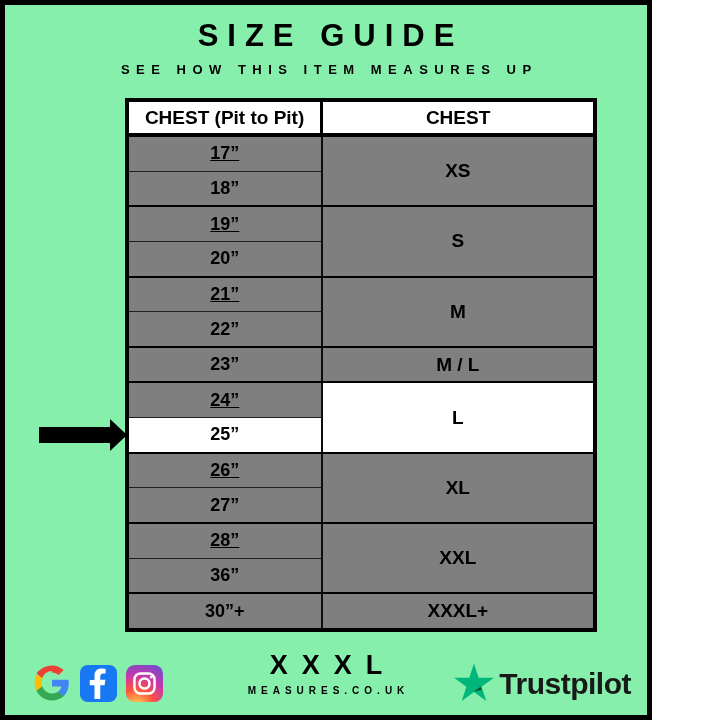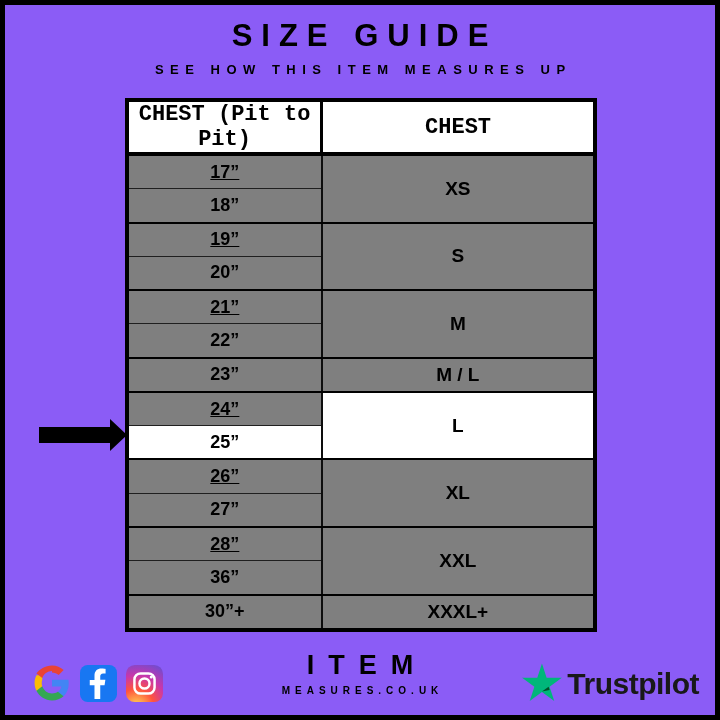--- a/index.html
+++ b/index.html
@@ -1,18 +1,18 @@
 <!DOCTYPE html>
 <html><head>
 <meta charset="utf-8">
 <style>
   html, body { margin:0; padding:0; background:#fff; }
   .frame {
-    position:relative; width:720px; height:720px; box-sizing:border-box;
-    border:5px solid #000; background:#8b5cf6; overflow:hidden;
+    position:relative; width:652px; height:720px; box-sizing:border-box;
+    border:5px solid #000; background:#86efac; overflow:hidden;
     font-family:"Liberation Sans", sans-serif; color:#000;
   }
   
   .title {
     position:absolute; top:13px; left:0; right:0; text-align:center;
     font-size:31px; font-weight:bold; letter-spacing:9px; text-indent:9px;
   }
   .subtitle {
     position:absolute; top:57px; left:0; right:0; text-align:center;
     font-size:13px; font-weight:bold; letter-spacing:6.5px; text-indent:6.5px;
@@ -20,22 +20,22 @@
   
   table.size-table {
     position:absolute; left:120px; top:93px; width:472px; height:534px;
     border-collapse:collapse; table-layout:fixed;
   }
   table.size-table th, table.size-table td {
     text-align:center; vertical-align:middle; font-weight:bold; padding:0;
   }
   table.size-table { border:4px solid #000; }
   th {
-    background:#ffffff; font-size:22px; height:31px;
-    border:3px solid #000; border-bottom:4px solid #000;font-family:Liberation Mono, monospace;
+    background:#ffffff; font-size:19px; height:31px;
+    border:3px solid #000; border-bottom:4px solid #000;
   }
   td {
     background:#7f7f7f; font-size:18px; height:31px;
     border-left:2px solid #0d0d0d; border-right:2px solid #0d0d0d;
     border-top:2.5px solid #000; border-bottom:2.5px solid #000;
   }
   td.pair-top { border-bottom:1px solid #1f1f1f;text-decoration:underline; }
   tr.sub td   { border-top:1px solid #1f1f1f;text-align:center; }
   td.hl { background:#ffffff; }
   td.size-cell { font-size:19px; }
@@ -168,21 +168,21 @@
         </defs>
         <rect width="36" height="36" rx="8.5" fill="url(#igGrad)"></rect>
         <rect x="8.2" y="8.2" width="19.6" height="19.6" rx="6" fill="none" stroke="#ffffff" stroke-width="2.4"></rect>
         <circle cx="18" cy="18" r="4.9" fill="none" stroke="#ffffff" stroke-width="2.4"></circle>
         <circle cx="24.6" cy="11.6" r="1.5" fill="#ffffff"></circle>
       </svg>
     </span>
   </div>
 
   <div class="brand">
-    <div class="brand-name">ITEM</div>
+    <div class="brand-name">XXXL</div>
     <div class="brand-domain">MEASURES.CO.UK</div>
   </div>
 
   <div class="trustpilot">
     <span>
       <svg width="40" height="38" viewBox="0 0 30.2 28.8">
         <path fill="#00B67A" d="M30.14 11.2H18.6L15.07.32l-3.54 10.88L0 11.18l9.33 6.73-3.55 10.87 9.3-6.72 9.3 6.72-3.54-10.87 9.3-6.71z"></path>
         <path fill="#005128" d="M20.9 20.37l-.8-2.46-5.03 3.66z"></path>
       </svg>
     </span>

